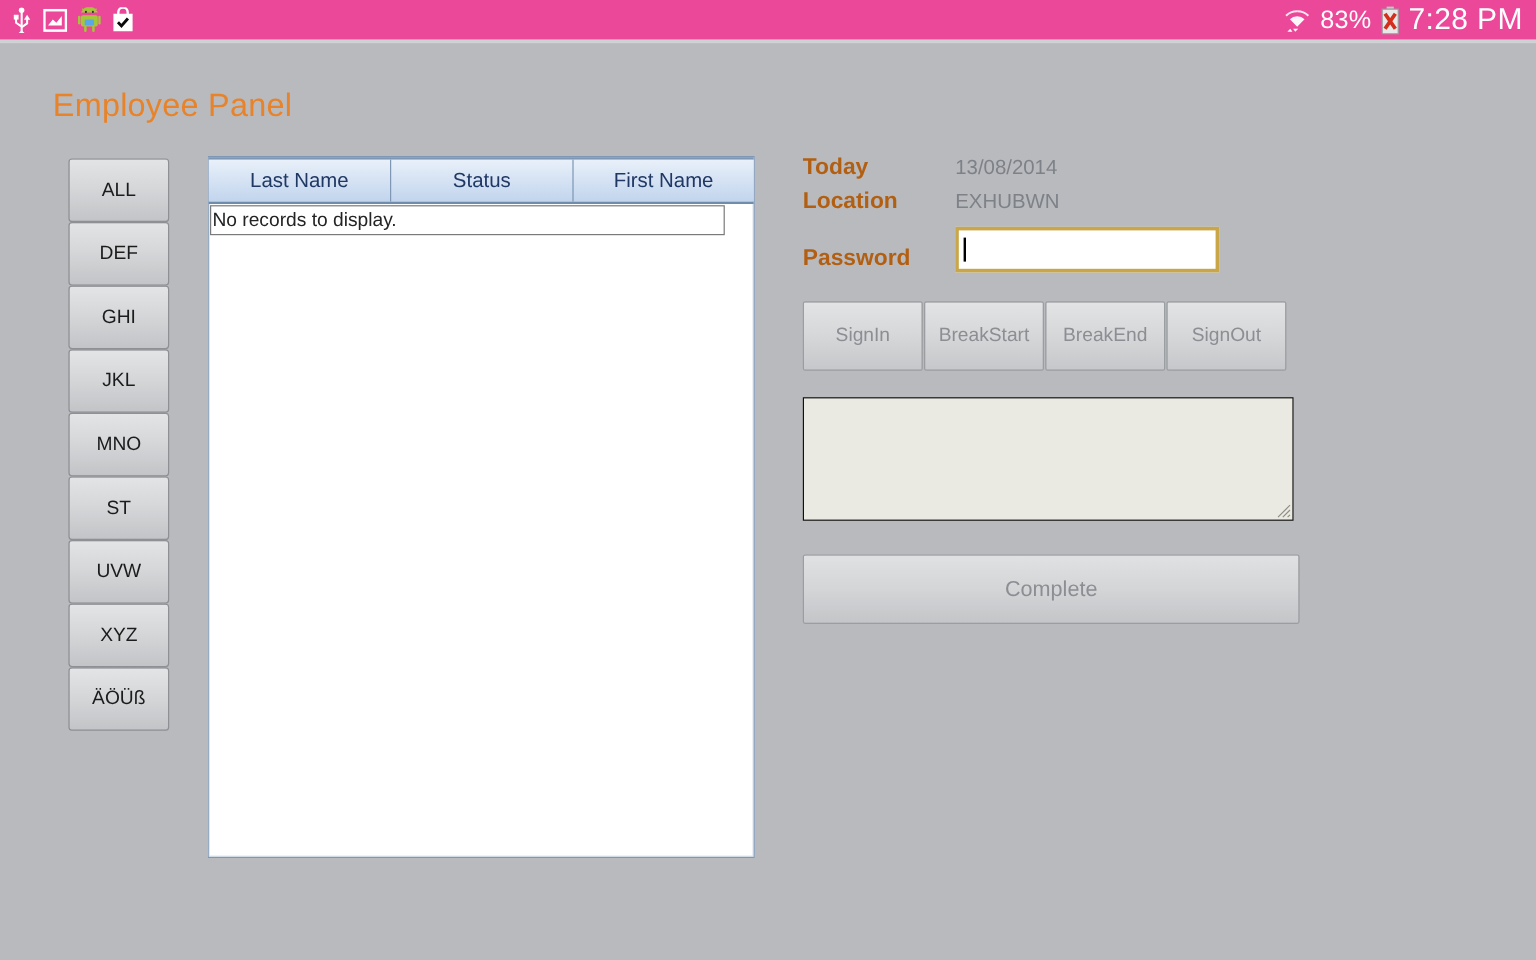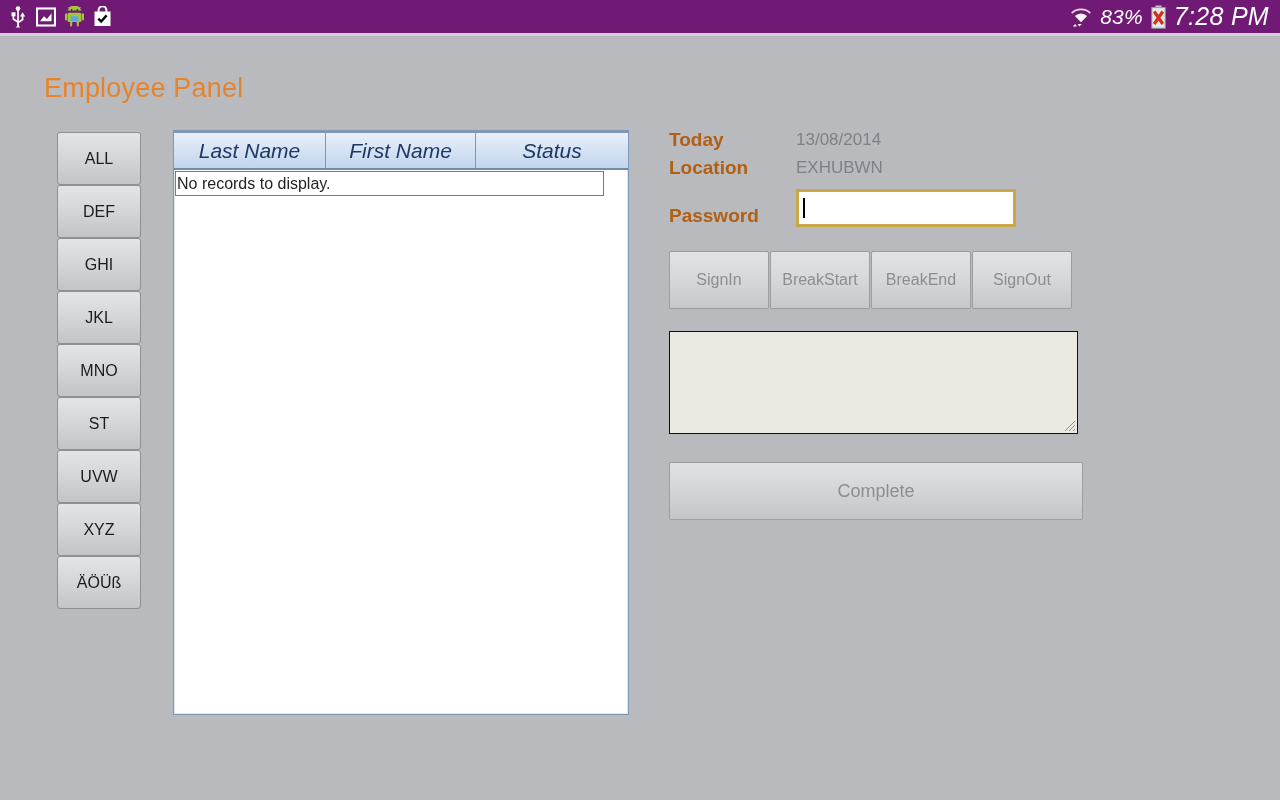--- a/index.html
+++ b/index.html
@@ -10,25 +10,24 @@
     overflow: hidden;
     background: #b8babe;
     font-family: "Liberation Sans", sans-serif;
   }
 
   
   #statusbar {
     position: absolute;
     left: 0; top: 0;
     width: 1280px; height: 33px;
-    background: #701a75;
+    background: #ec4899;
     display: flex;
     align-items: center;
     padding: 0 11px 0 9px;
-    font-style: italic;
   }
   #statusbar .left-icons { display: flex; align-items: center; gap: 9px; }
   #statusbar .right-cluster { margin-left: auto; display: flex; align-items: center; gap: 7px; }
   .sb-icon { display: inline-flex; align-items: center; justify-content: center; }
   #battery-pct {
     color: #ffffff; font-size: 21px; letter-spacing: .2px;
   }
   #clock-time {
     color: #ffffff; font-size: 25px; letter-spacing: .3px;
   }
@@ -84,24 +83,23 @@
     background: linear-gradient(to bottom, #e9f0fa 0%, #d3e1f3 55%, #c2d5ed 100%);
     border-bottom: 2px solid #6f8cab;
     border-top: 2px solid #7d97b5;
   }
   .th {
     height: 100%;
     display: flex;
     align-items: center;
     justify-content: center;
     color: #1f3864;
-    font-size: 21px;
+    font-size: 17px;
     border-right: 1px solid #7d97b5;
     cursor: pointer;
-    font-style: italic;
   }
   .th:last-child { border-right: none; }
   .th.col-last  { width: 152px; }
   .th.col-first { width: 150px; }
   .th.col-stat  { width: 152px; }
 
   #empty-row {
     margin: 1px 24px 0 1px;
     height: 25px;
     border: 1px solid #7a7a7a;
@@ -270,22 +268,22 @@
   <button class="alpha-btn">MNO</button>
   <button class="alpha-btn">ST</button>
   <button class="alpha-btn">UVW</button>
   <button class="alpha-btn">XYZ</button>
   <button class="alpha-btn">ÄÖÜß</button>
 </div>
 
 <div id="table-frame">
   <div id="table-head">
     <div class="th col-last">Last Name</div>
+    <div class="th col-stat">Status</div>
     <div class="th col-first">First Name</div>
-    <div class="th col-stat">Status</div>
   </div>
   <div id="empty-row">No records to display.</div>
 </div>
 
 <div id="detail-panel">
 
   <div class="field-row">
     <div class="field-label">Today</div>
     <div class="field-value">13/08/2014</div>
   </div>

